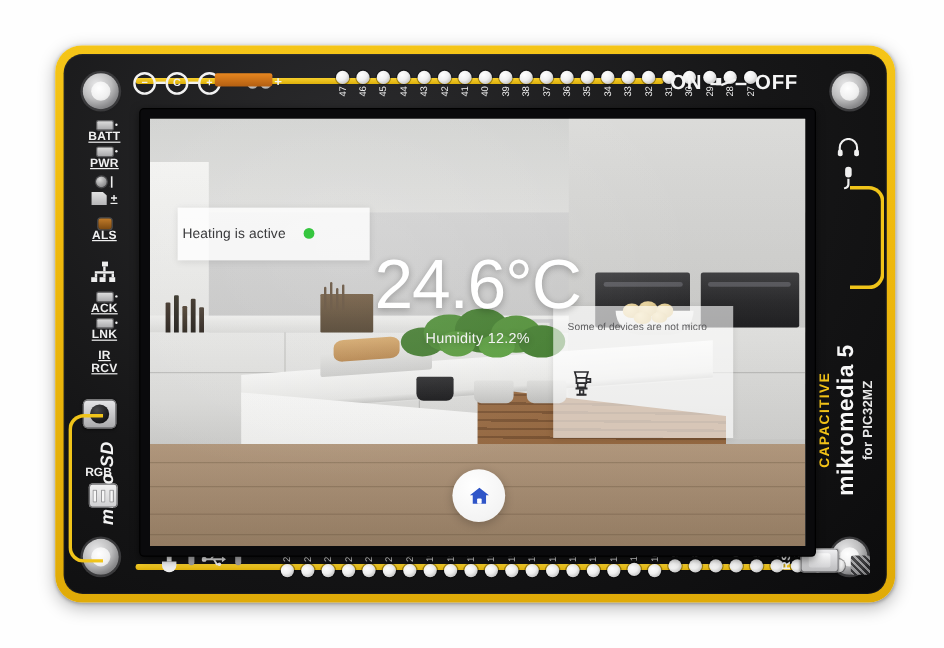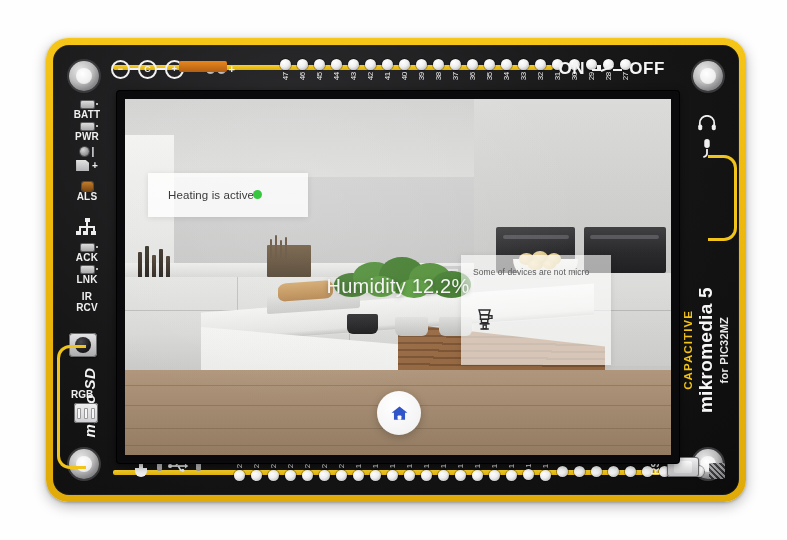--- a/index.html
+++ b/index.html
@@ -106,20 +106,21 @@
   .sw-r{right:0;top:6px;width:9px;height:2px;}
   .sw-d{left:9px;top:7px;width:13px;height:2px;transform:rotate(-22deg);transform-origin:left center;}
   .sw-arrow{position:absolute;left:5px;top:2px;width:0;height:0;
     border-top:3px solid transparent;border-bottom:3px solid transparent;border-left:4px solid #f2f2f2;}
 
   
   #leftcol{
     position:absolute;left:12px;top:56px;width:44px;
     display:flex;flex-direction:column;align-items:center;gap:0px;
     color:#f0f0f0;
+    text-decoration:underline;
   }
   .lbl{font-size:10px;font-weight:700;letter-spacing:.2px;line-height:11px;text-align:center;}
   .led{
     width:13px;height:7px;border-radius:1px;
     background:linear-gradient(180deg,#dcdcdc,#a9a9ab);
     box-shadow:0 0 0 1px #5d5d5f;position:relative;margin-bottom:1px;
   }
   .led:after{content:"";position:absolute;right:-4px;top:2px;width:2px;height:2px;border-radius:50%;background:#efefef;}
   .alsdie{width:11px;height:9px;border-radius:2px;background:linear-gradient(180deg,#c07b2a,#7d4a12);box-shadow:0 0 0 1px #4d4d4f;}
   .jack{display:flex;align-items:center;gap:3px;font-size:10px;color:#efefef;font-weight:700;}
@@ -282,21 +283,21 @@
 
   
   #ui{position:absolute;inset:0;}
   .card{
     position:absolute;background:rgba(255,255,255,.80);
     box-shadow:0 1px 6px rgba(0,0,0,.10);
   }
   .greendot{position:absolute;width:9px;height:9px;border-radius:50%;background:#36c63f;}
 
   #card-heating{left:23px;top:74px;width:160px;height:44px;display:flex;align-items:center;}
-  #heating-text{font-size:11.5px;color:#3a3a3c;padding-left:20px;letter-spacing:.1px;}
+  #heating-text{font-size:11.5px;color:#3a3a3c;padding-left:4px;letter-spacing:.1px;}
   #card-heating .greendot{right:46px;top:17px;}
 
   #card-lights{left:244px;top:66px;width:118px;height:64px;}
   #card-air{left:372px;top:66px;width:62px;height:64px;}
   #card-wifi{left:444px;top:66px;width:68px;height:64px;}
   .card-ico{position:absolute;left:12px;top:18px;width:18px;height:18px;color:#2a3a6e;}
   .card-lbl{position:absolute;left:12px;bottom:8px;font-size:13px;font-weight:700;color:#212124;letter-spacing:.1px;}
   #card-lights .greendot{right:10px;top:9px;}
   #card-air .greendot{right:8px;top:9px;}
   #card-wifi .greendot{right:8px;top:9px;}
@@ -306,21 +307,21 @@
   #appl-ico{position:absolute;left:14px;top:54px;width:20px;height:22px;color:#2c2c2f;}
   #appl-lbl{position:absolute;left:13px;bottom:12px;font-size:17px;font-weight:700;color:#27272a;letter-spacing:.1px;}
 
   #temp{
     position:absolute;left:0;right:0;top:110px;text-align:center;
     font-size:58px;font-weight:300;color:#ffffff;letter-spacing:-1px;line-height:1;
     text-shadow:0 1px 6px rgba(0,0,0,.28);
   }
   #hum{
     position:absolute;left:0;right:0;top:176px;text-align:center;
-    font-size:20px;font-weight:300;color:#f4f4f4;letter-spacing:.2px;
+    font-size:12px;font-weight:300;color:#f4f4f4;letter-spacing:.2px;
     text-shadow:0 1px 5px rgba(0,0,0,.3);
   }
 
   #homebtn{
     position:absolute;left:252px;bottom:20px;width:44px;height:44px;border-radius:50%;
     background:radial-gradient(circle at 40% 32%,#ffffff,#f4f4f4 70%,#e9e9e7 100%);
     box-shadow:0 2px 8px rgba(0,0,0,.22);
     display:flex;align-items:center;justify-content:center;
   }
   #homebtn svg{width:19px;height:19px;}
@@ -771,20 +772,21 @@
                   <path d="M5.4 5.8 h8.2 v4.4 H5.4 z" fill="none" stroke="#2c2c2f" stroke-width="1.4"></path>
                   <path d="M13.6 6.8 h3.4 v2.6 h-3.4" fill="none" stroke="#2c2c2f" stroke-width="1.4"></path>
                   <path d="M6.4 10.4 h6.4 v3.4 H6.4 z" fill="none" stroke="#2c2c2f" stroke-width="1.4"></path>
                   <path d="M4.6 14 h10 v1.6 h-10 z" fill="#2c2c2f"></path>
                   <path d="M8.2 16 h3 v3.6 h-3 z" fill="none" stroke="#2c2c2f" stroke-width="1.4"></path>
                   <path d="M5.4 20 h8.4" stroke="#2c2c2f" stroke-width="1.6"></path>
                 </svg>
               </span>
             </div>
 
+            <div id="temp">24.6°C</div>
             <div id="hum">Humidity 12.2%</div>
 
             <div id="homebtn">
               <svg viewBox="0 0 24 24">
                 <path d="M12 3 L22 11 h-3 v9 H5 v-9 H2 z" fill="#2f55c8"></path>
                 <rect x="9.6" y="14.4" width="4.8" height="5.6" rx="1" fill="#ffffff"></rect>
               </svg>
             </div>
 
           </div>

